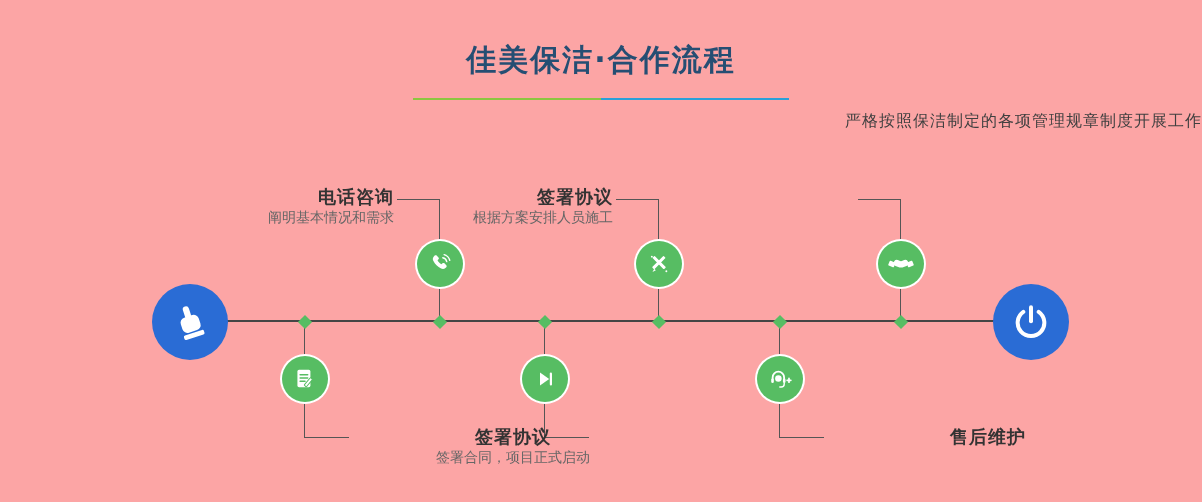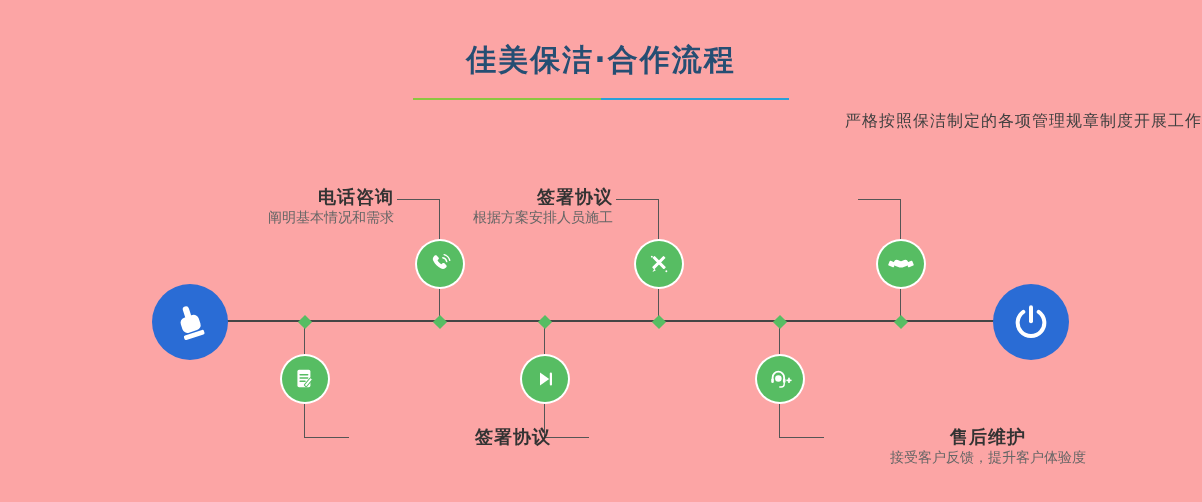--- a/index.html
+++ b/index.html
@@ -142,20 +142,21 @@
             <line x1="7.5" y1="8" x2="14.5" y2="8"></line>
             <line x1="7.5" y1="11" x2="14.5" y2="11"></line>
             <line x1="7.5" y1="14" x2="12" y2="14"></line>
           </g>
           <rect x="13.8" y="10.5" width="2.6" height="9" rx="0.5" transform="rotate(40 15.1 15)" fill="#ffffff" stroke="#57bd63" stroke-width="0.9"></rect>
         </svg>
       </span>
     </div>
     <div class="label-bottom" style="left:353px;top:425px">
       <div class="step-title">签署协议</div>
+      <div class="step-desc">签署合同，项目正式启动</div>
     </div>
 
     <div class="node" style="left:522px;top:356px">
       <span class="icon-wrap">
         <svg viewBox="0 0 24 24" width="24" height="24" fill="#ffffff">
           <path d="M7 5.5l9.2 6.5L7 18.5z"></path>
           <rect x="16.8" y="5.5" width="2.2" height="13" rx="1.1"></rect>
         </svg>
       </span>
     </div>
@@ -167,17 +168,16 @@
           <path d="M5.2 12.5v-2a5.3 5.3 0 0 1 10.6 0v2" fill="none" stroke="#ffffff" stroke-width="1.7" stroke-linecap="round"></path>
           <rect x="3.9" y="11.6" width="2.4" height="4.2" rx="1.2" fill="#ffffff"></rect>
           <rect x="14.7" y="11.6" width="2.4" height="4.2" rx="1.2" fill="#ffffff"></rect>
           <path d="M15.9 15.8v.8a2.8 2.8 0 0 1-2.8 2.8h-1.3" fill="none" stroke="#ffffff" stroke-width="1.3" stroke-linecap="round"></path>
           <path d="M18.6 13.2h3.4M20.3 11.5v3.4" stroke="#ffffff" stroke-width="1.6" stroke-linecap="round"></path>
         </svg>
       </span>
     </div>
     <div class="label-bottom" style="left:828px;top:425px">
       <div class="step-title">售后维护</div>
-      <div class="step-desc">接受客户反馈，提升客户体验度</div>
     </div>
 
   </div>
 </div>
 
 </body></html>

